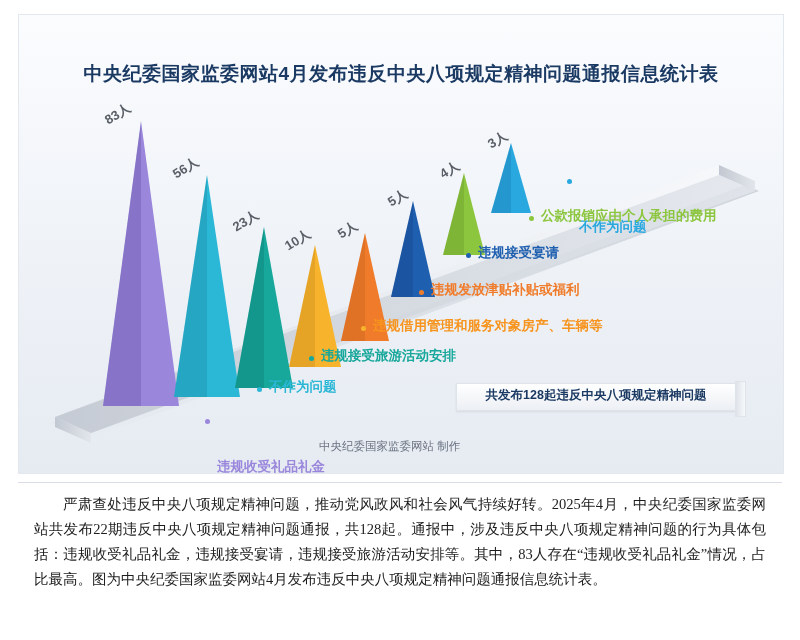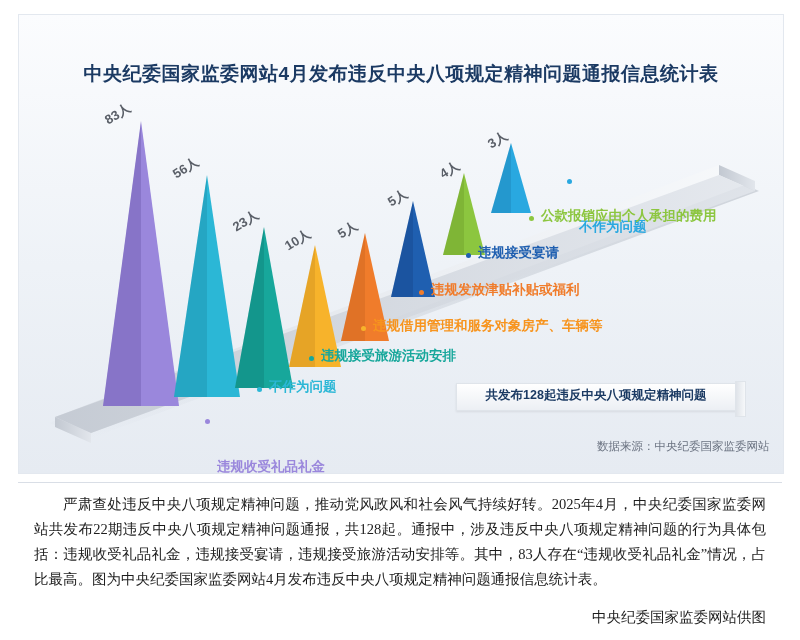--- a/index.html
+++ b/index.html
@@ -227,23 +227,22 @@
     <span class="dot" style="left:238px;top:372px;background:#2bb7d6;"></span>
     <div class="callout" style="left:250px;top:363px;color:#2bb7d6;">不作为问题</div>
 
     <span class="dot" style="left:186px;top:404px;background:#9a87dc;"></span>
     <div class="callout" style="left:198px;top:395px;color:#9a87dc;margin-top:48px;">违规收受礼品礼金</div>
 
     <div class="banner"></div>
     <div class="banner-tail"></div>
     <div class="banner-text">共发布128起违反中央八项规定精神问题</div>
 
-    <div class="footnote-right">数据来源：中央纪委国家监委网站</div>
+    <div class="footnote-left">中央纪委国家监委网站 制作</div>
   </div>
 
   <div class="divider"></div>
 
   <div class="article">
     <p>严肃查处违反中央八项规定精神问题，推动党风政风和社会风气持续好转。2025年4月，中央纪委国家监委网站共发布22期违反中央八项规定精神问题通报，共128起。通报中，涉及违反中央八项规定精神问题的行为具体包括：违规收受礼品礼金，违规接受宴请，违规接受旅游活动安排等。其中，83人存在“违规收受礼品礼金”情况，占比最高。图为中央纪委国家监委网站4月发布违反中央八项规定精神问题通报信息统计表。</p>
   </div>
-  <div class="sign">中央纪委国家监委网站供图</div>
 
 </div>
 
 </body></html>

